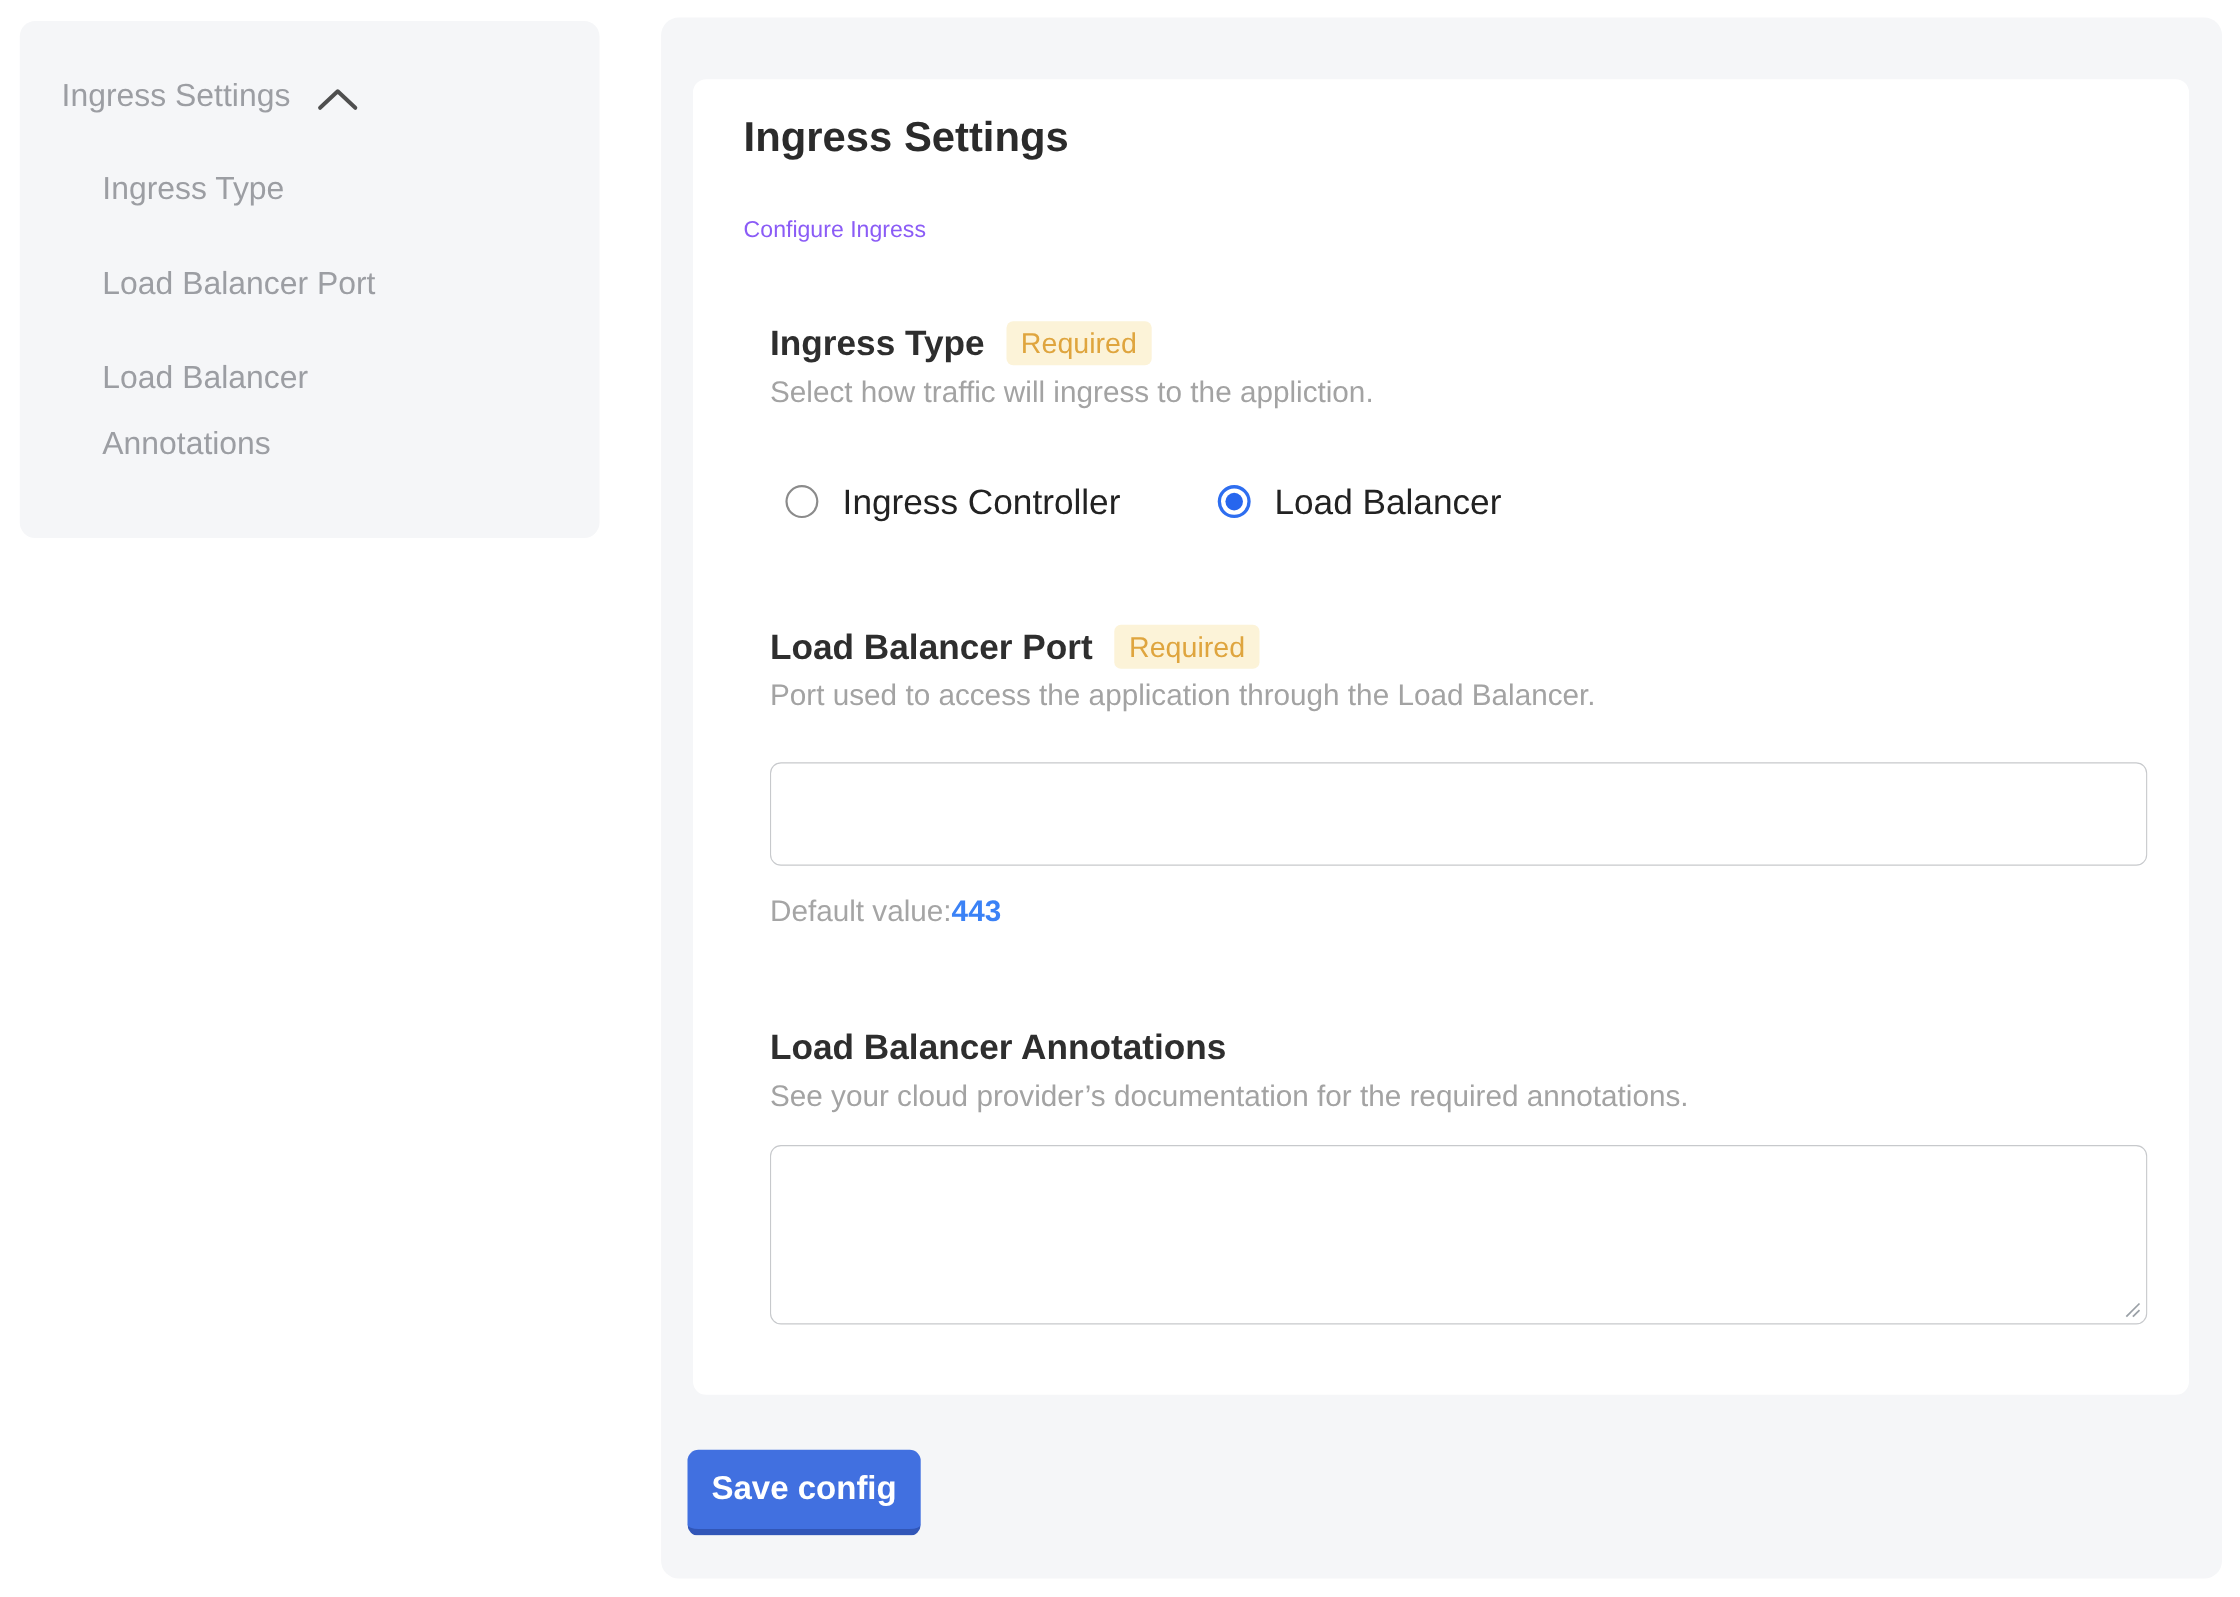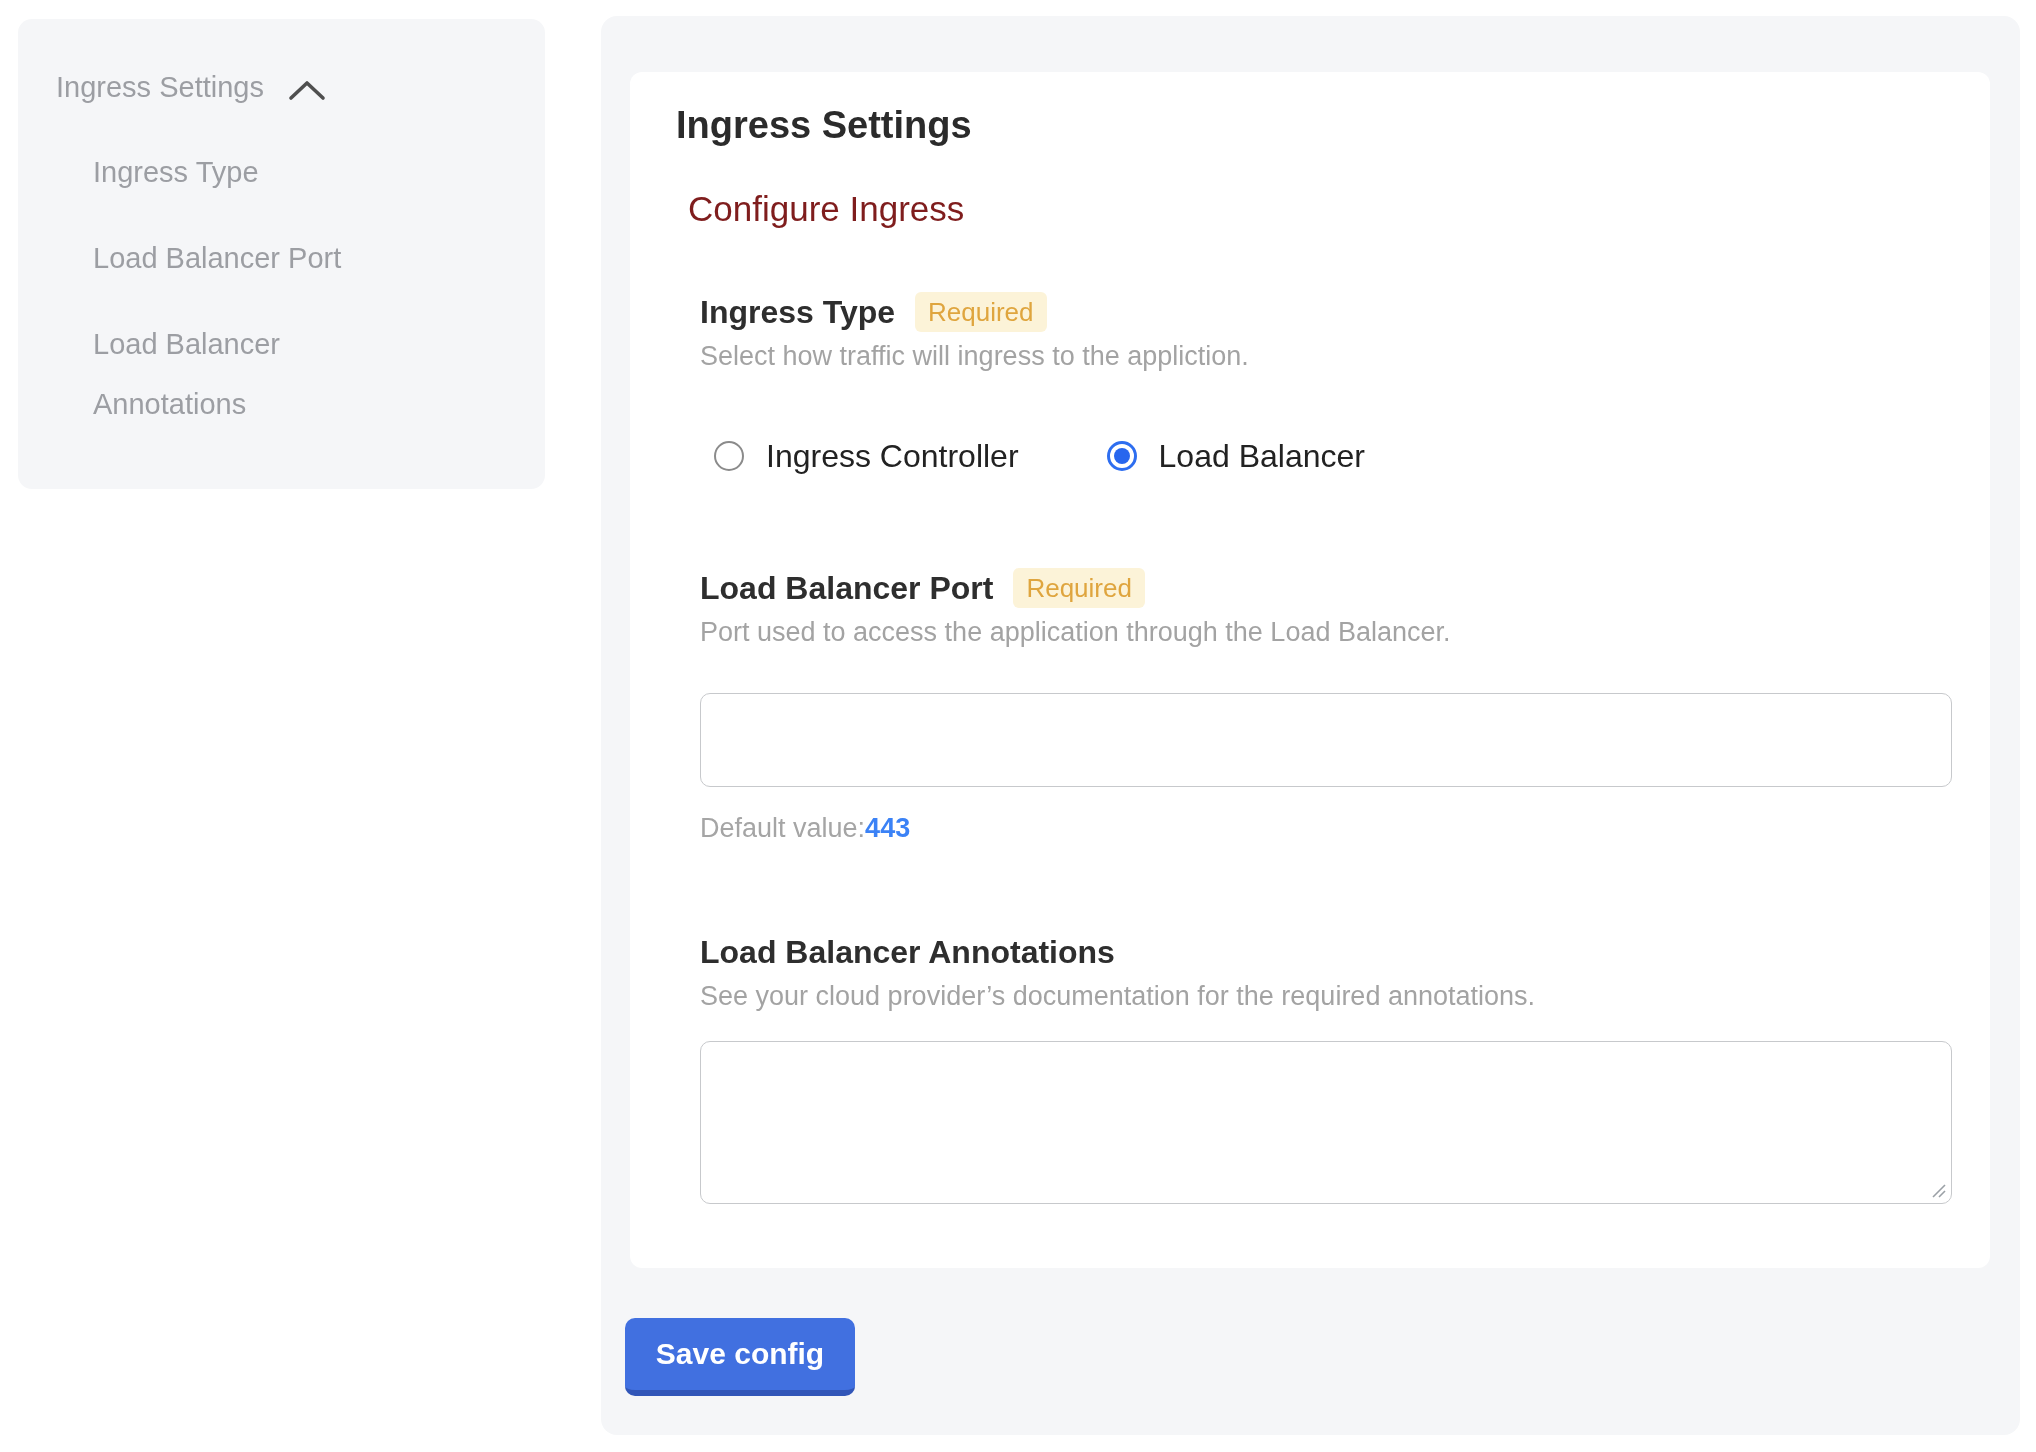--- a/index.html
+++ b/index.html
@@ -55,23 +55,22 @@
     padding: 30px 38px 0 46px;
   }
   .card-title {
     margin: 0;
     font-size: 38px; line-height: 46px;
     font-weight: 700;
     color: #2b2b2b;
   }
   .card-subtitle {
     margin-top: 44px;
-    font-size: 35px; line-height: 33px;
-    color: #7f1d1d;
-    margin-left: 12px;
+    font-size: 21px; line-height: 33px;
+    color: #8b5cf6;
   }
   .sections { margin-left: 24px; }
 
   .field-head { display: flex; align-items: center; gap: 20px; }
   .field-label {
     font-size: 32px; line-height: 42px;
     font-weight: 700;
     color: #2e2e2e;
   }
   .badge {
@@ -158,21 +157,21 @@
   .resize-handle {
     position: absolute;
     right: 5px; bottom: 5px;
     cursor: nwse-resize;
   }
 
   
   .save-btn {
     position: absolute;
     left: 24px; top: 1302px;
-    width: 230px; height: 78px;
+    width: 212px; height: 78px;
     background: #4170e0;
     border: none;
     border-bottom: 6px solid #3156b8;
     border-radius: 10px;
     color: #ffffff;
     font-family: "Liberation Sans", sans-serif;
     font-size: 30px;
     font-weight: 700;
     cursor: pointer;
   }

